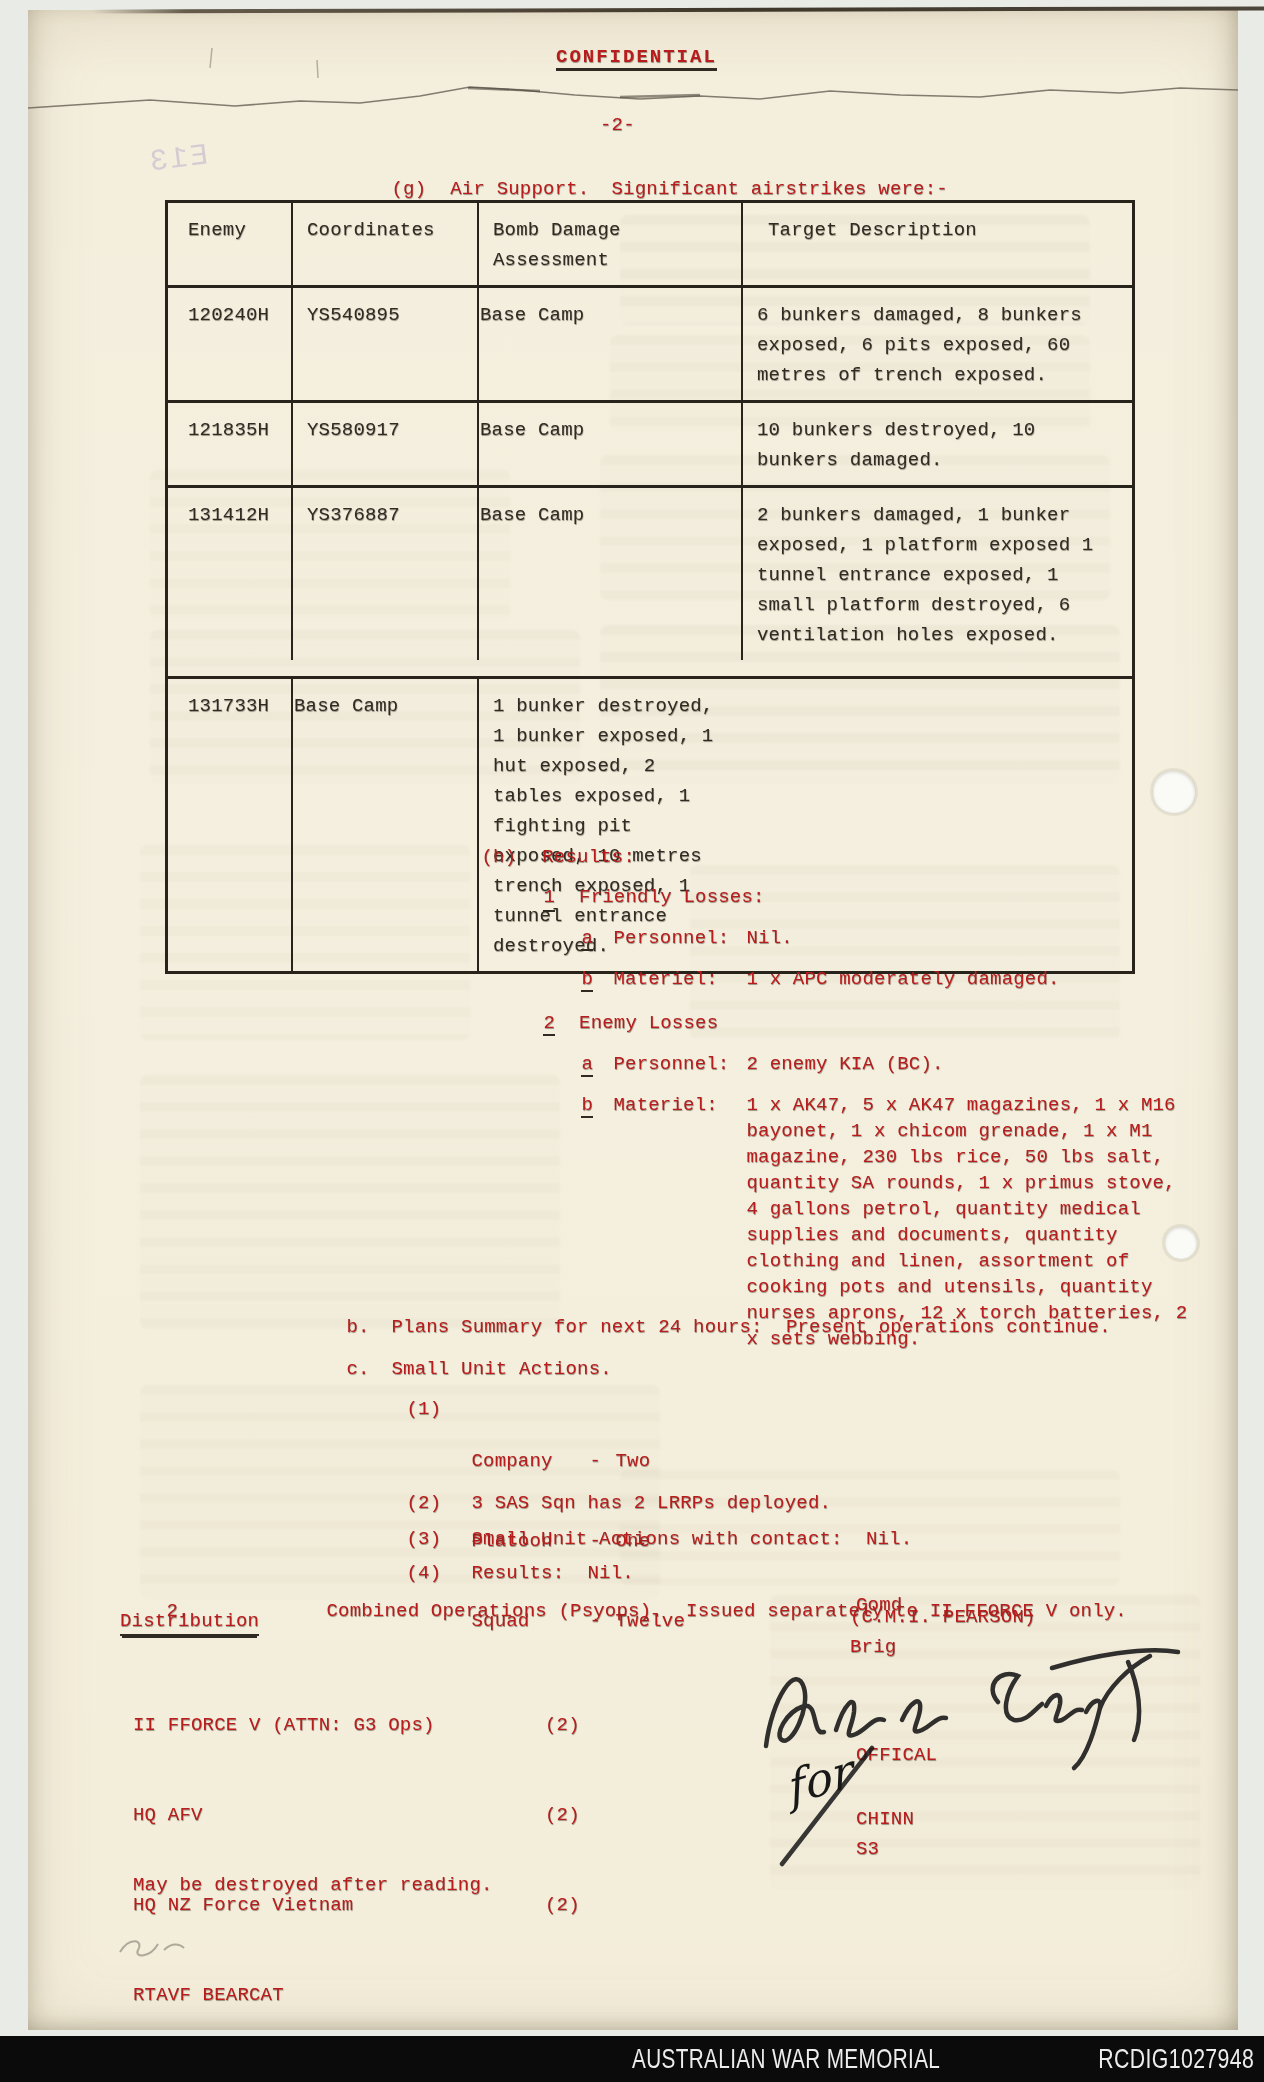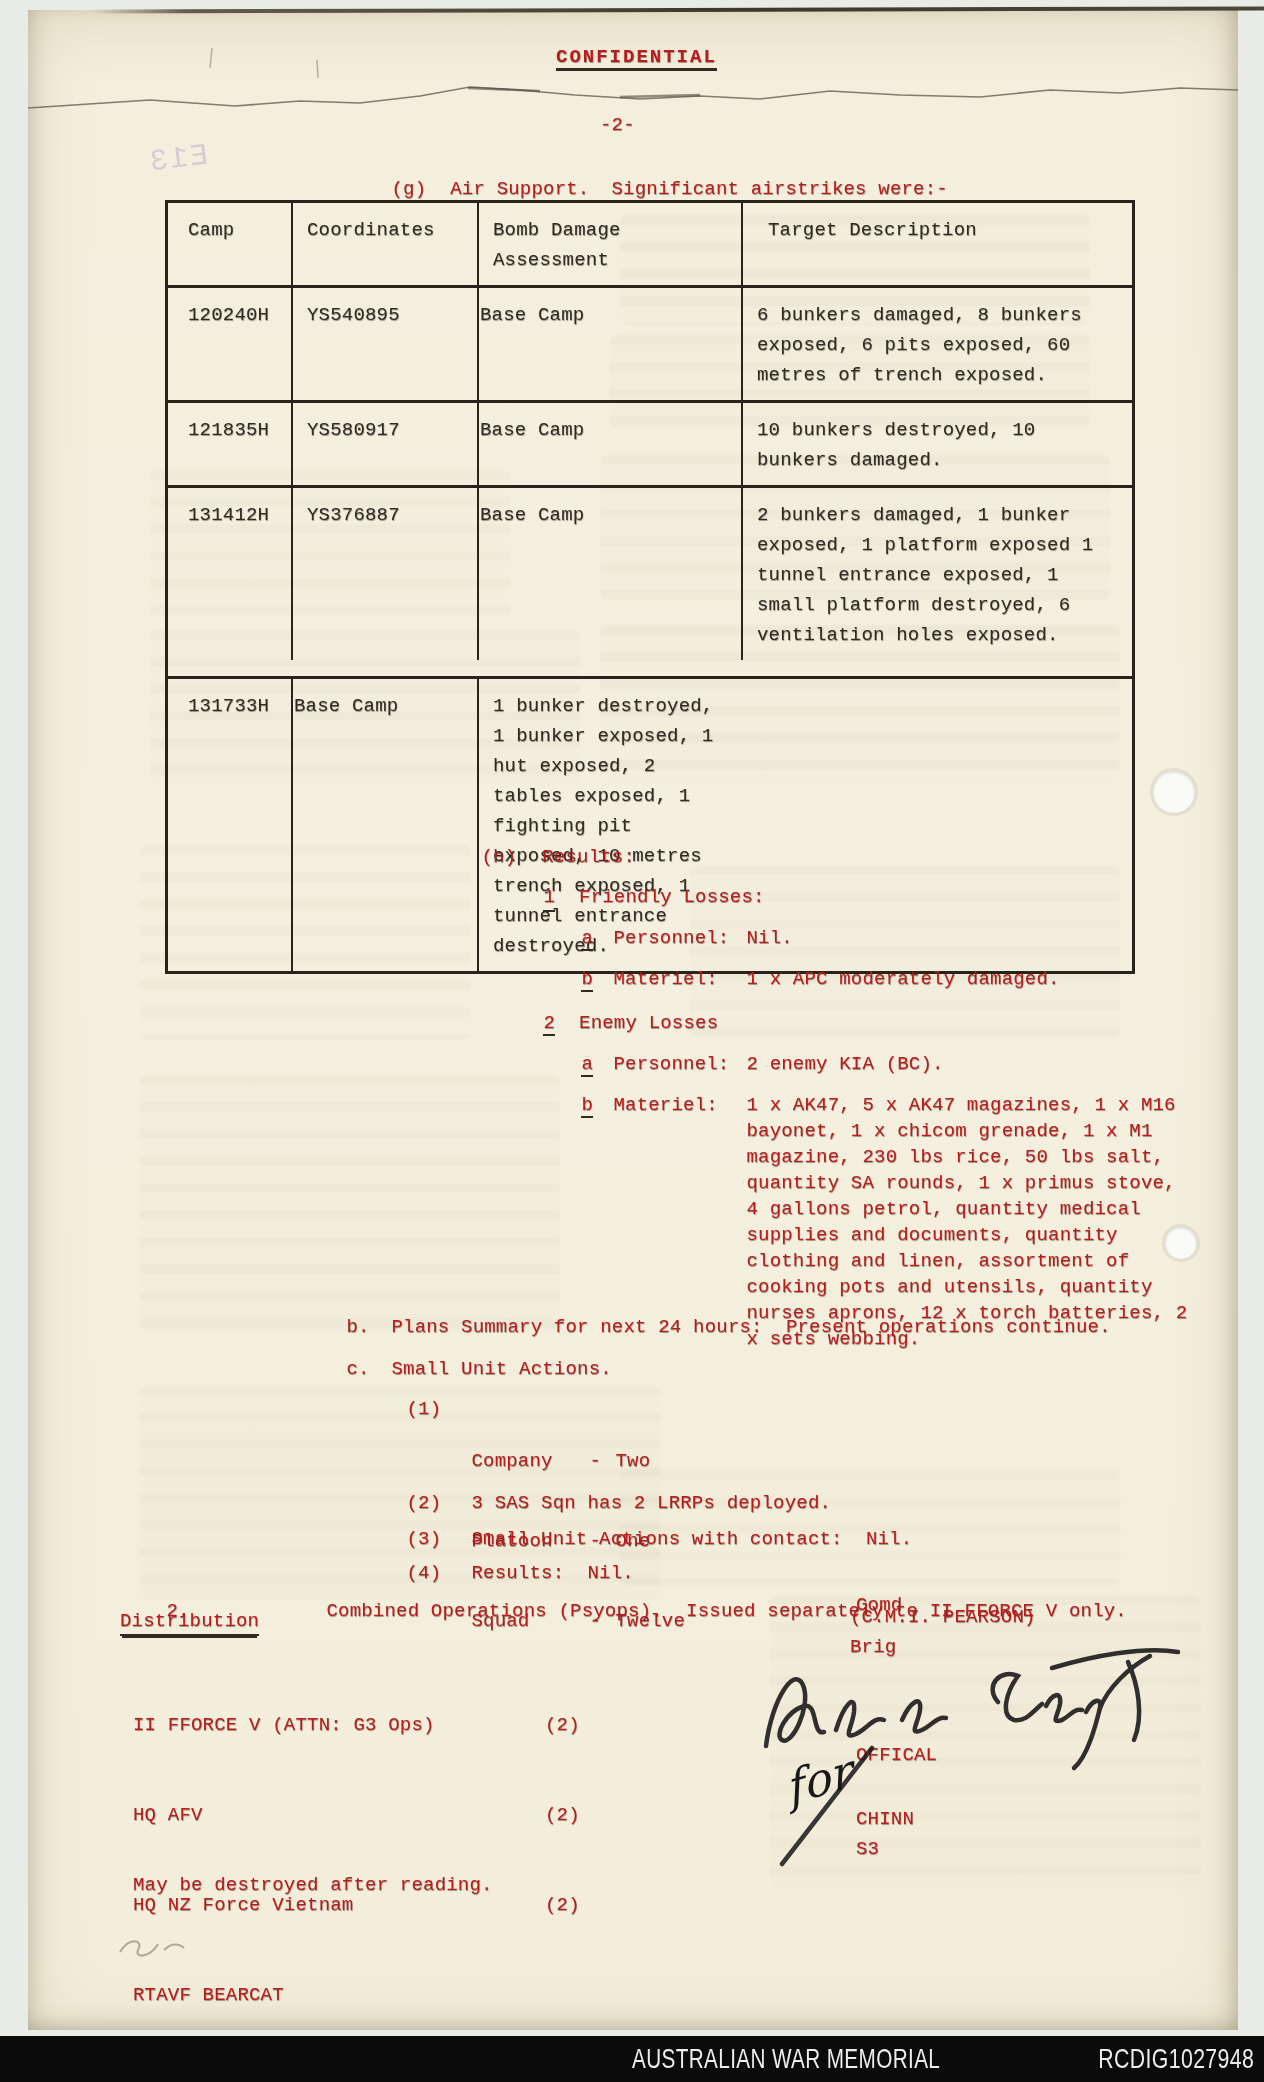--- a/index.html
+++ b/index.html
@@ -92,21 +92,21 @@
   <div class="tw b" style="left:556px;top:44px;letter-spacing:2px;"><span class="u" style="border-bottom-width:3px;">CONFIDENTIAL</span></div>
 
   <div class="tw" style="left:600px;top:112px;">-2-</div>
 
   <div class="tw" style="left:345px;top:150px;">
     <span class="marker" style="margin-right:24px;">(g)</span><span style="margin-right:22px;">Air Support.</span><span>Significant airstrikes were:-</span>
   </div>
 
   <div id="strike-table">
     <div class="t-row" style="min-height:46px;">
-      <div class="t-cell">Camp</div>
+      <div class="t-cell">Enemy</div>
       <div class="t-cell">Coordinates</div>
       <div class="t-cell">Bomb Damage Assessment</div>
       <div class="t-cell c-head-target">Target Description</div>
     </div>
     <div class="t-row" style="min-height:108px;">
       <div class="t-cell">120240H</div>
       <div class="t-cell">YS540895</div>
       <div class="t-cell c-target">Base Camp</div>
       <div class="t-cell">6 bunkers damaged, 8 bunkers exposed, 6 pits exposed, 60 metres of trench exposed.</div>
     </div>

